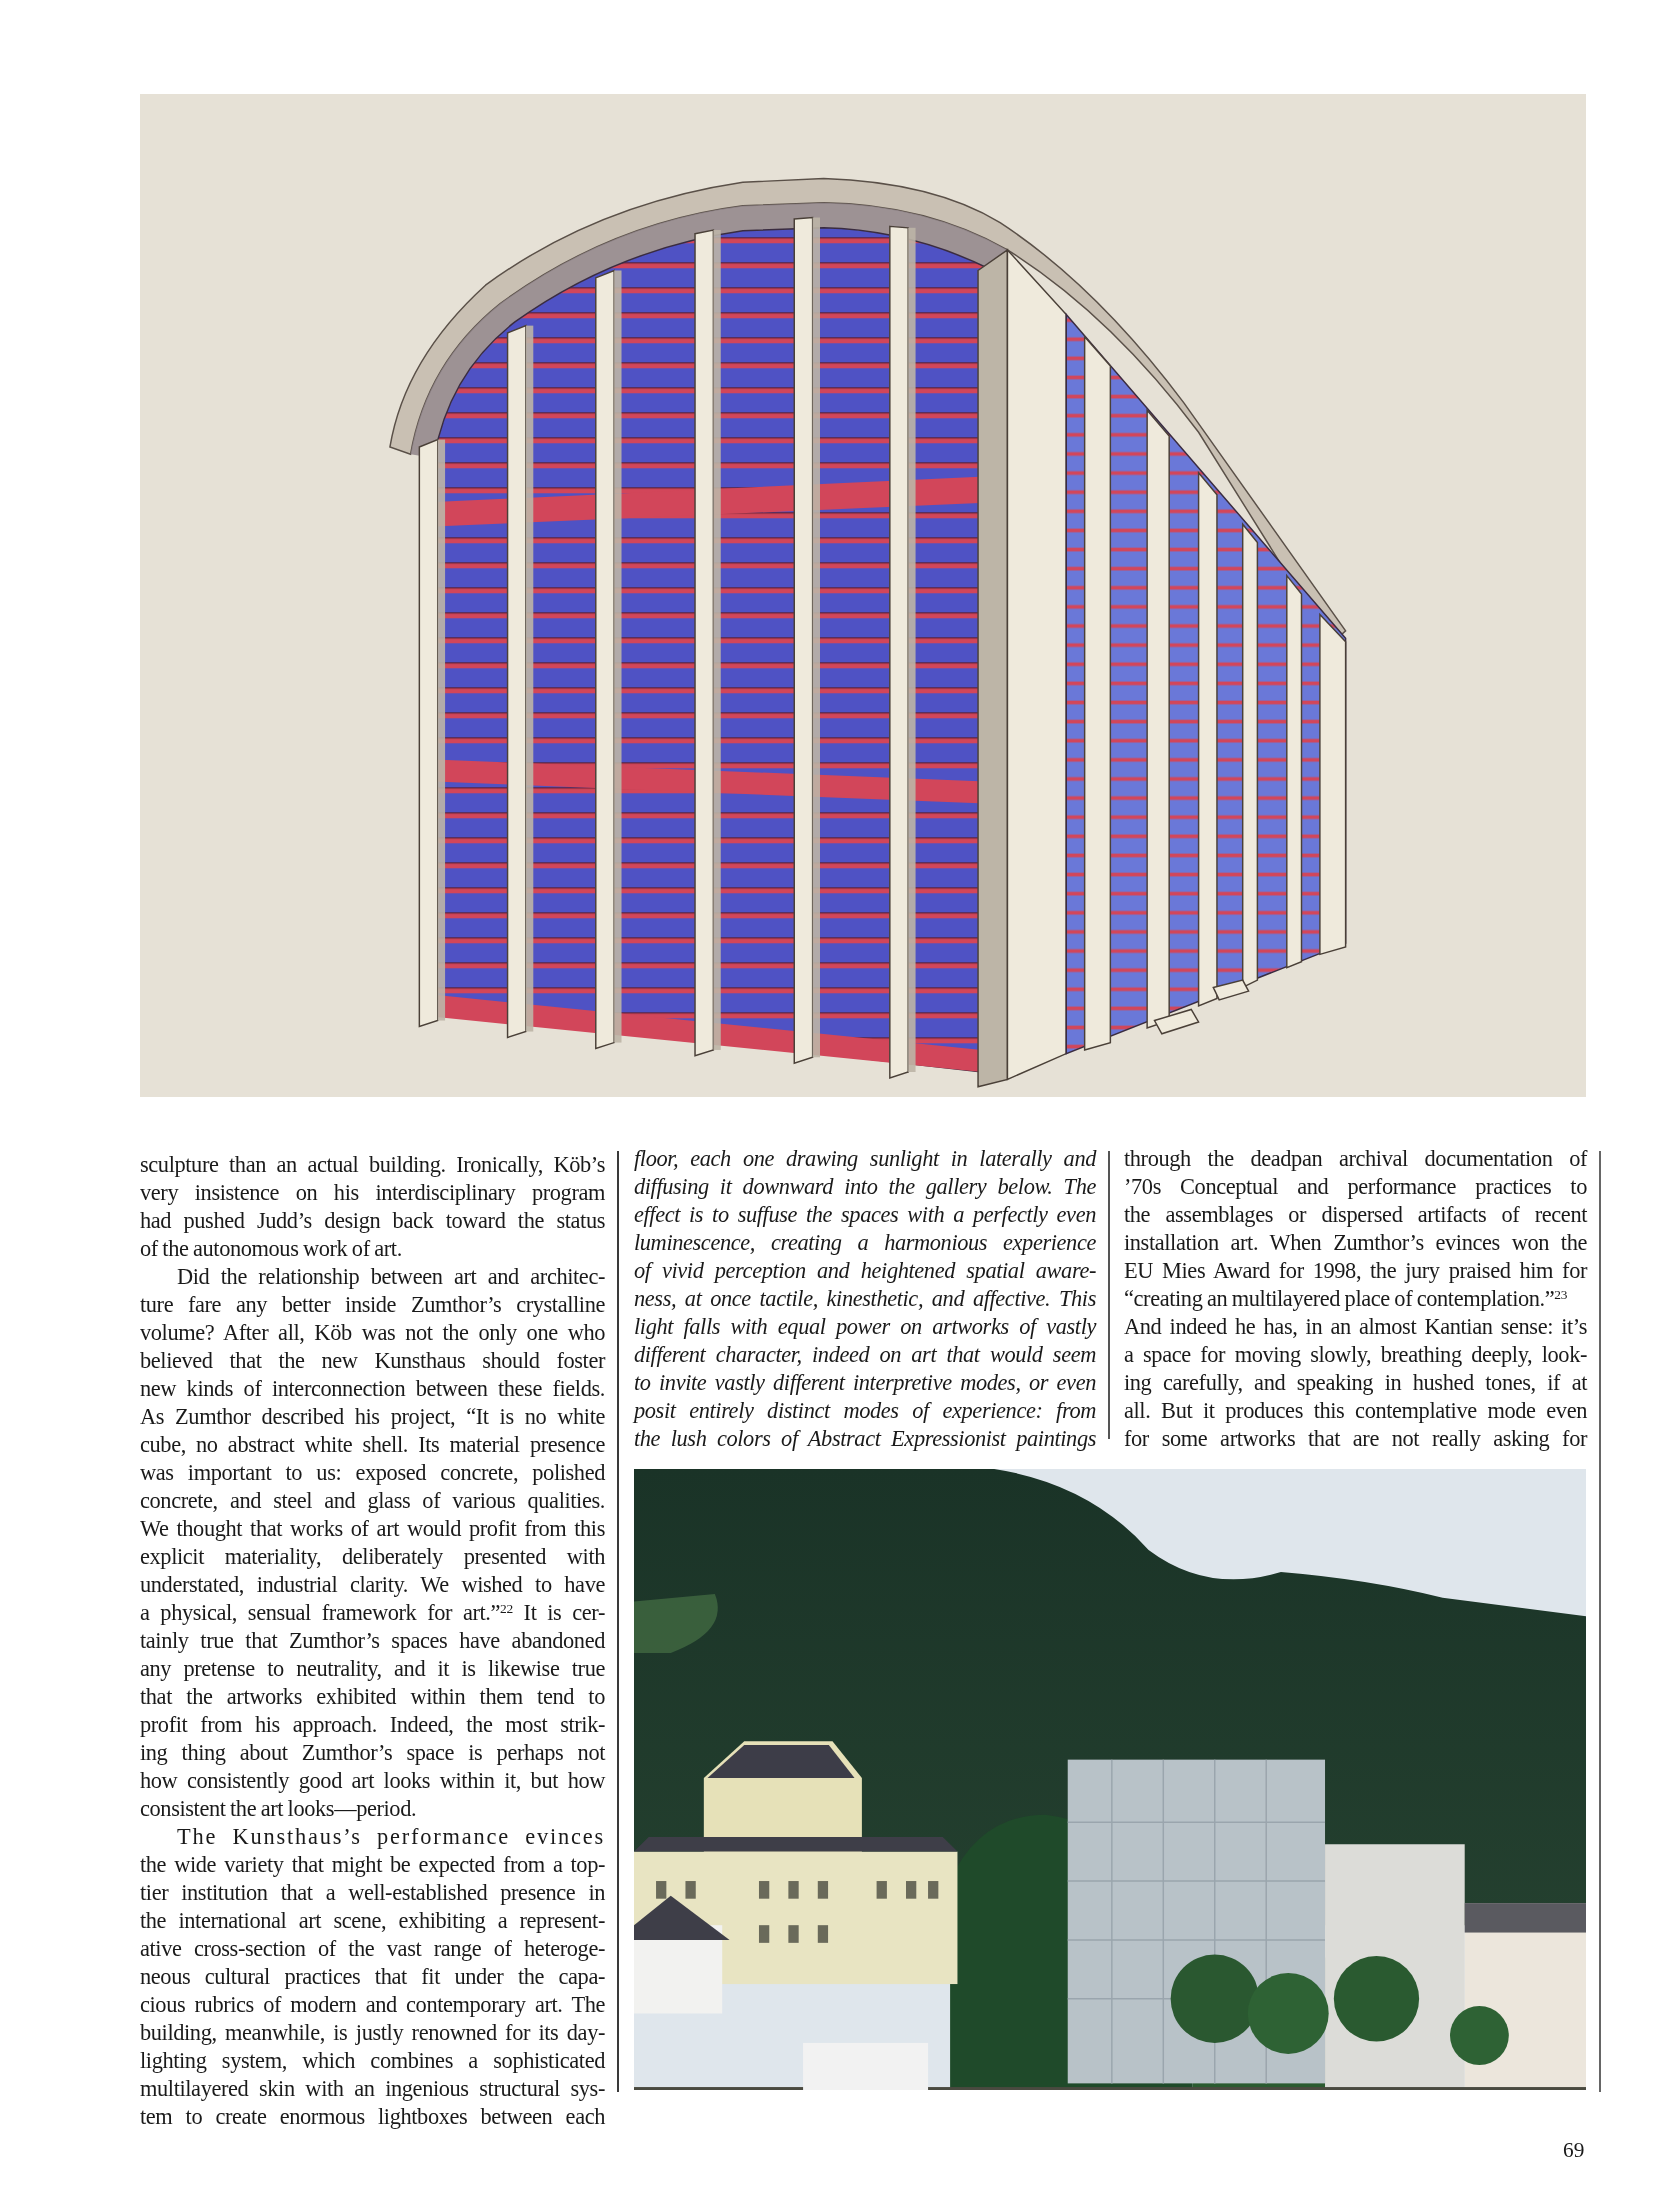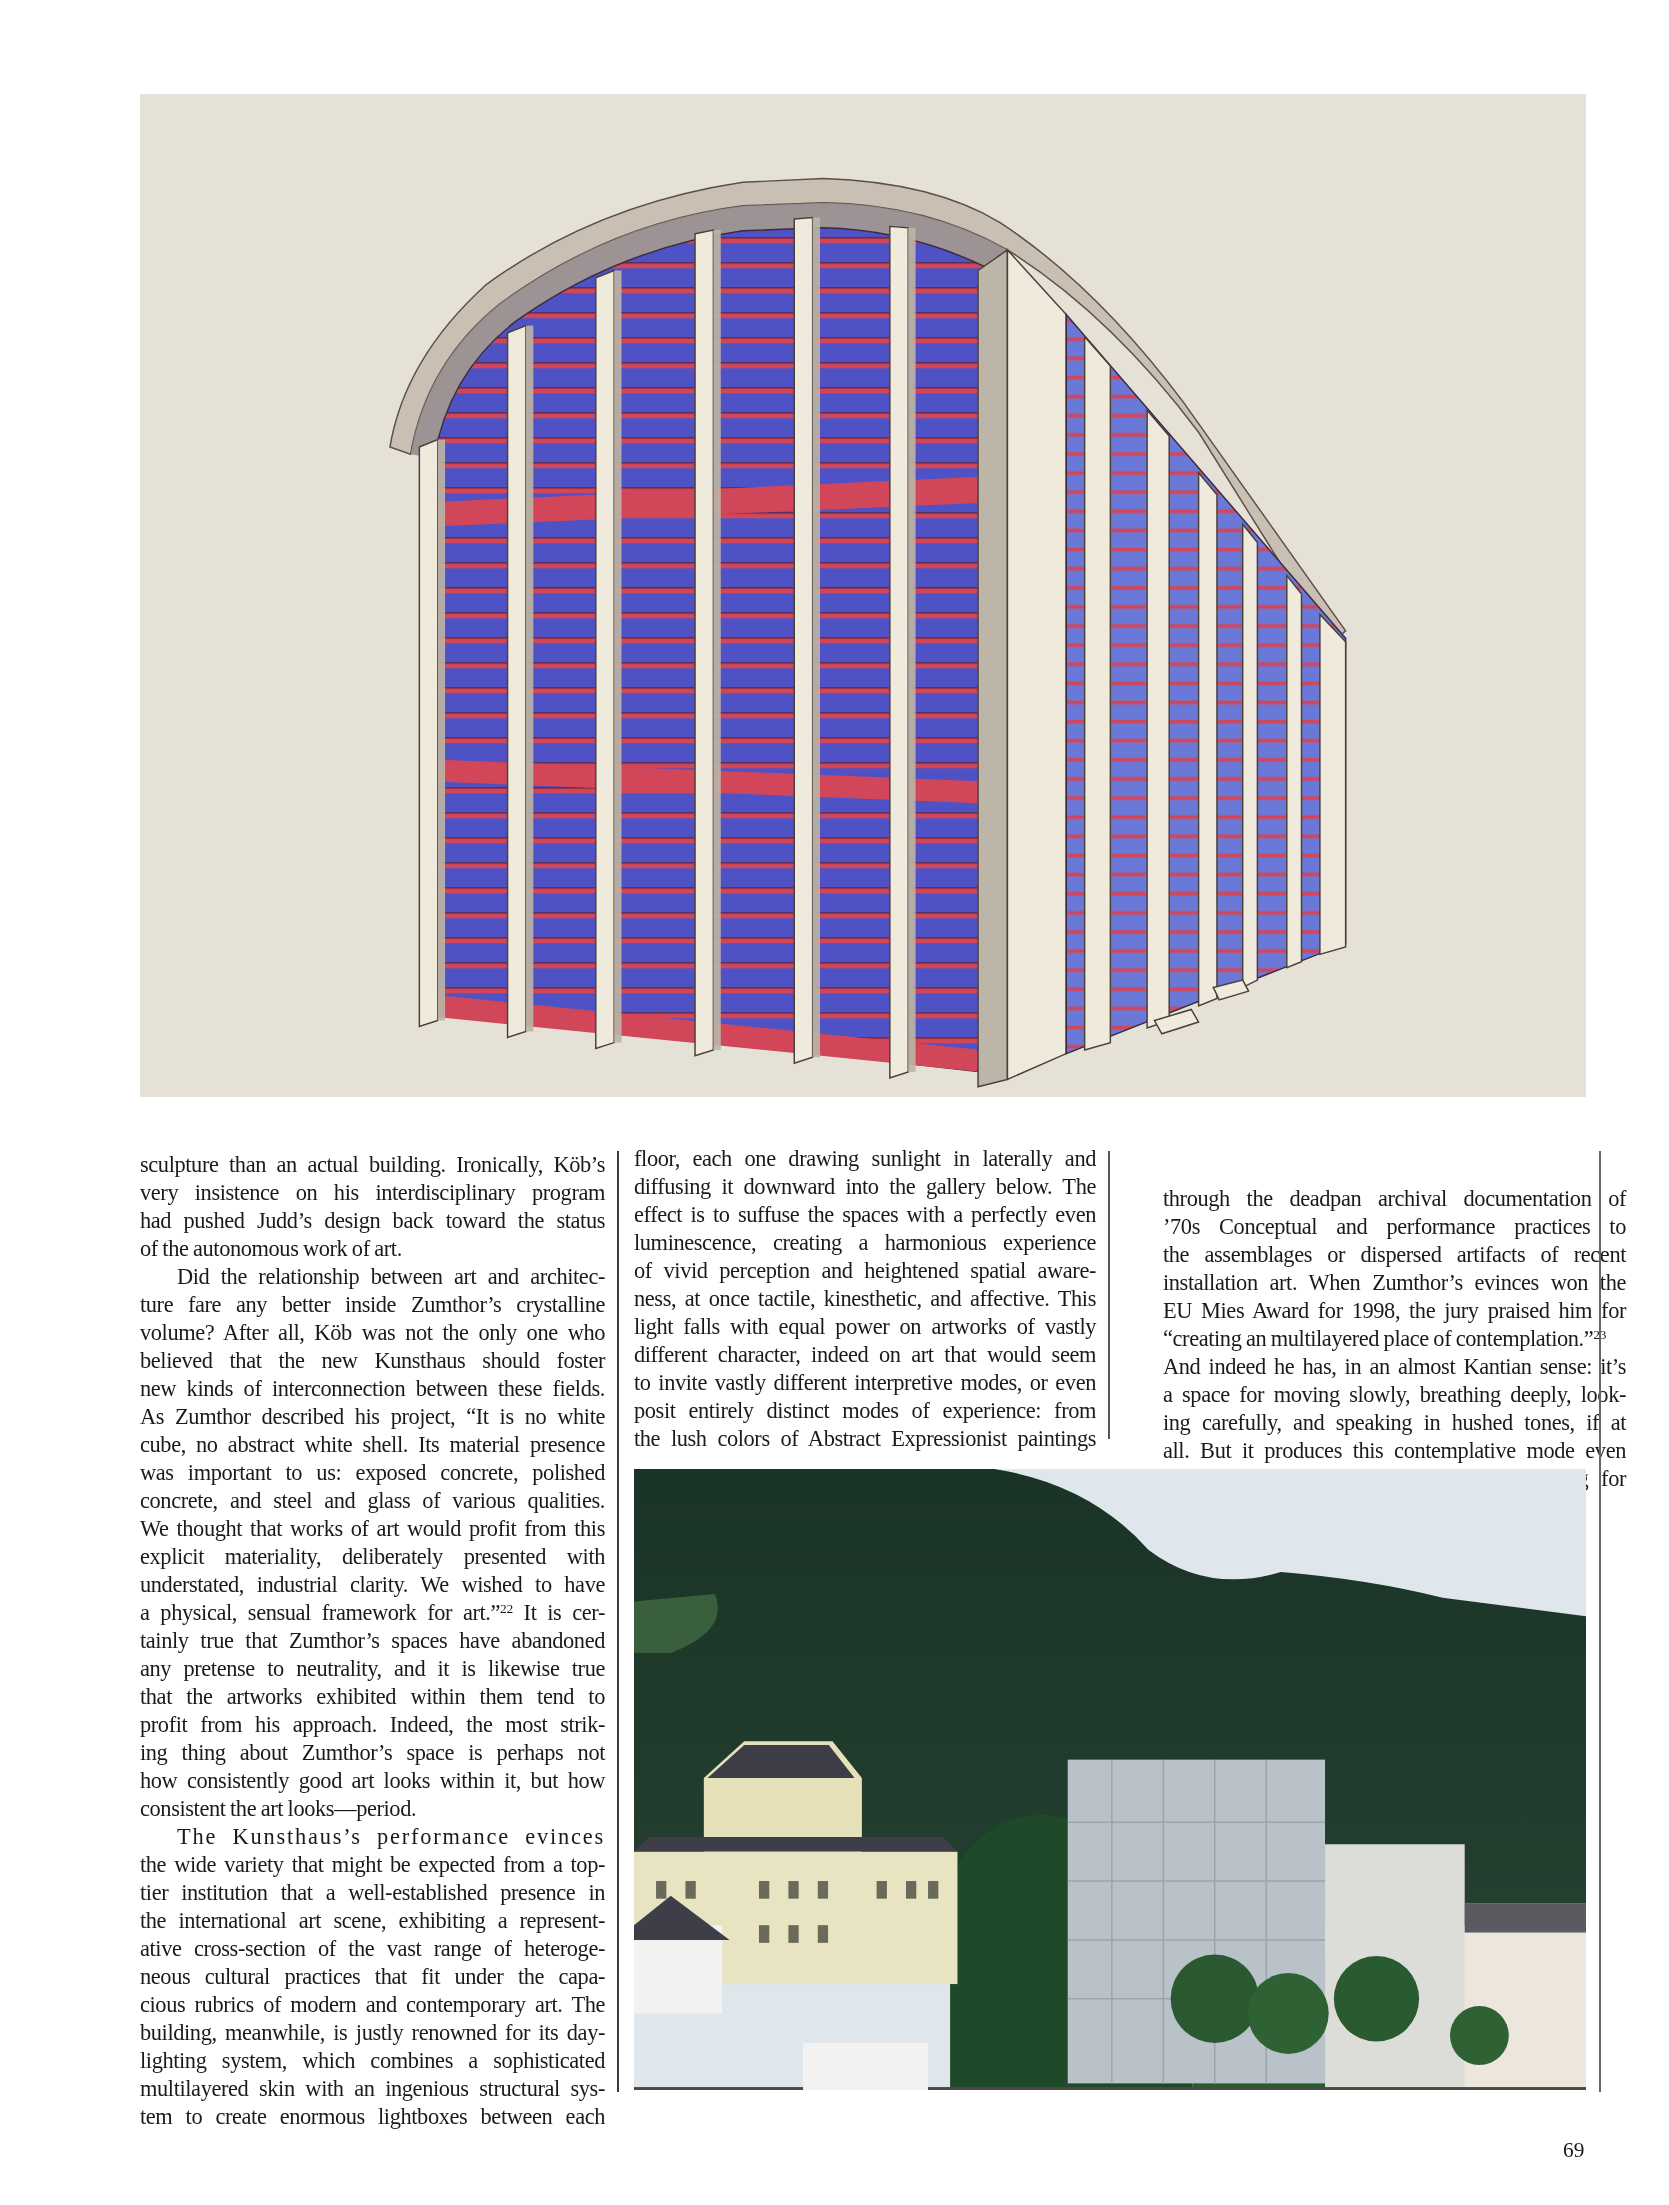--- a/index.html
+++ b/index.html
@@ -4,22 +4,22 @@
 <style>
   html, body { margin: 0; padding: 0; background: #ffffff; }
   body { width: 1670px; height: 2205px; position: relative; overflow: hidden;
          font-family: "Liberation Serif", "DejaVu Serif", serif; color: #1a1a1a; }
   .figure-top { position: absolute; left: 140px; top: 94px; width: 1446px; height: 1003px;
                 background: #e6e1d6; overflow: hidden; }
   .figure-top svg { width: 100%; height: 100%; display: block; }
   .col { position: absolute; font-size: 22.4px; line-height: 28px; text-align: justify;
          letter-spacing: -0.4px; word-spacing: -0.7px; }
   .col1 { left: 140px; top: 1151px; width: 465px; }
-  .col2 { left: 634px; top: 1145px; width: 462px; }
-  .col3 { left: 1163px; top: 1145px; width: 463px; margin-top: 40px; }
+  .col2 { left: 634px; top: 1145px; width: 462px; font-style: italic; }
+  .col3 { left: 1124px; top: 1145px; width: 463px; }
   .line { display: block; text-align: justify; text-align-last: justify; white-space: nowrap; }
   .line.last { text-align-last: left; }
   .line.ind { padding-left: 37px; }
   sup { font-size: 0.6em; vertical-align: 0.55em; line-height: 0; }
   .rule { position: absolute; width: 1.5px; background: #3a3a3a; }
   .rule-a { left: 617px; top: 1151px; height: 941px; }
   .rule-b { left: 1108px; top: 1151px; height: 288px; background: #555; }
   .rule-c { left: 1599px; top: 1151px; height: 941px; background: #666; }
   .photo { position: absolute; left: 634px; top: 1469px; width: 952px; height: 621px; overflow: hidden; }
   .photo svg { width: 100%; height: 100%; display: block; }

